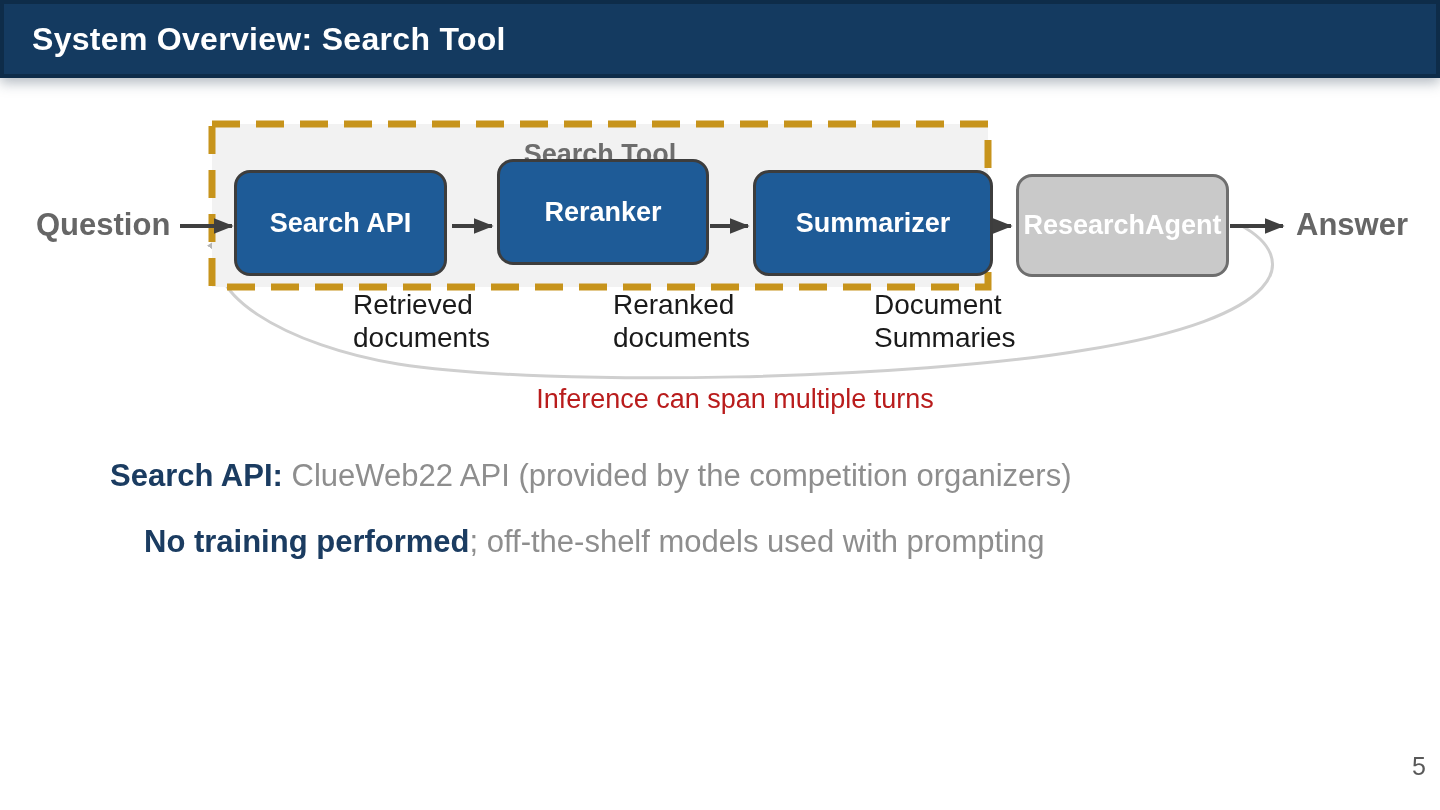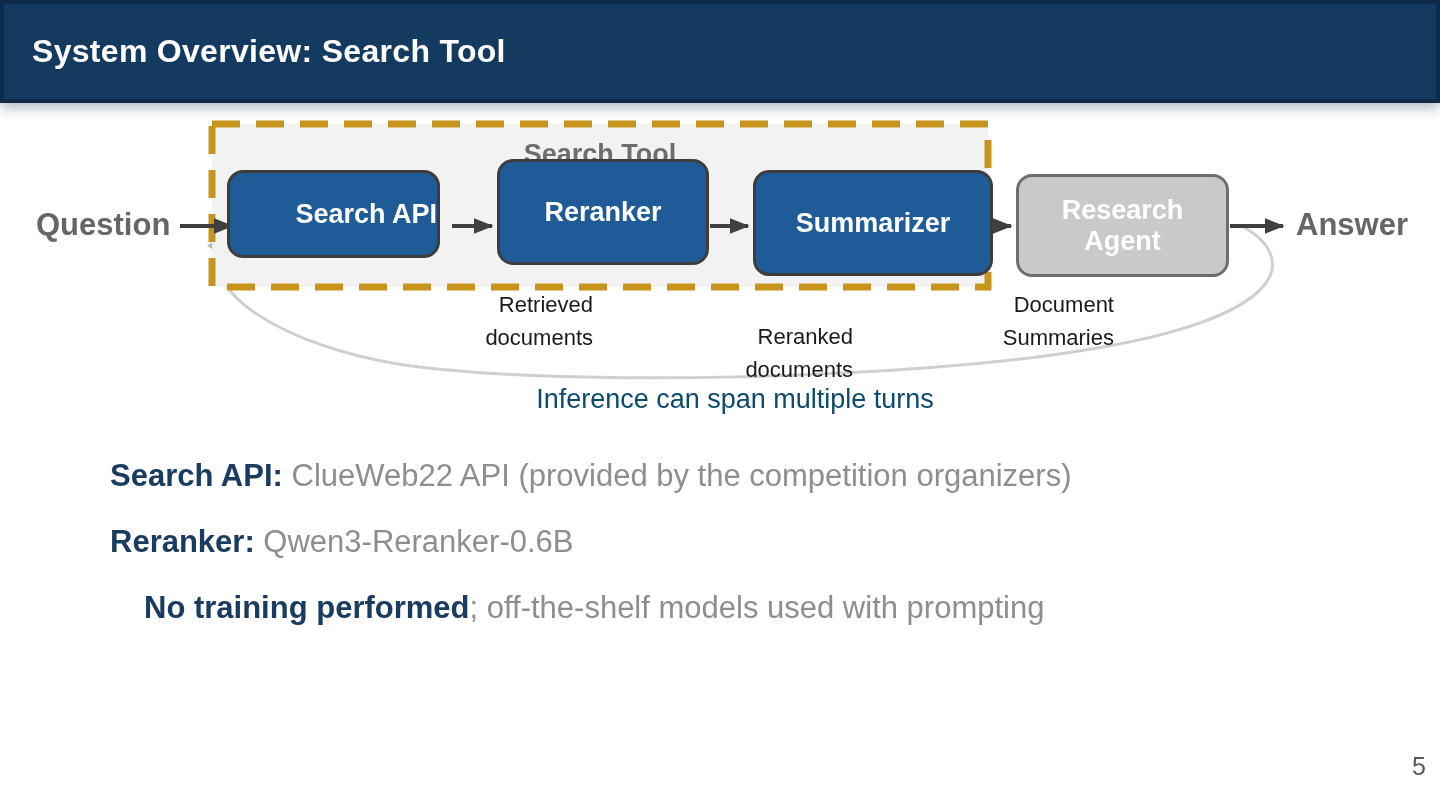--- a/index.html
+++ b/index.html
@@ -2,53 +2,53 @@
 <html><head>
 <meta charset="utf-8">
 <style>
   html,body{margin:0;padding:0;background:#ffffff;}
   .slide{
     position:relative;width:1440px;height:810px;background:#ffffff;
     font-family:"Liberation Sans",sans-serif;overflow:hidden;
   }
   
   .header{
-    position:absolute;left:0;top:0;width:1440px;height:103px;
+    position:absolute;left:0;top:0;width:1440px;height:78px;
     background:#143A60;border:4px solid #0E2C49;box-sizing:border-box;
     display:flex;align-items:center;
     box-shadow:0 5px 12px rgba(40,60,80,.35);
   }
   .header .title{
     color:#ffffff;font-size:32px;font-weight:700;padding-left:28px;
     letter-spacing:.3px;
   }
   
   .diagram-svg{position:absolute;left:0;top:0;z-index:1;}
   .node{
     position:absolute;z-index:2;display:flex;align-items:center;justify-content:center;
     background:#1E5B97;border:3px solid #3D3D3D;border-radius:16px;
     color:#ffffff;font-weight:700;font-size:27px;box-sizing:border-box;text-align:center;
   }
   .node.agent{
-    background:#C9C9C9;border-color:#6E6E6E;flex-direction:column;line-height:1.12;
+    background:#C9C9C9;border-color:#6E6E6E;flex-direction:row;line-height:1.12;
   }
   .search-tool-label{
     position:absolute;z-index:2;left:212px;top:130px;width:776px;text-align:center;
     color:#6D6D6D;font-weight:700;font-size:27px;margin-top:9px;
   }
   .io-label{
     position:absolute;z-index:2;color:#666666;font-weight:700;font-size:31px;
   }
   .edge-label{
-    position:absolute;z-index:2;width:240px;top:288px;text-align:right;
-    color:#1A1A1A;font-size:22px;line-height:33px;white-space:pre-line;
+    position:absolute;z-index:2;width:240px;top:288px;text-align:left;
+    color:#1A1A1A;font-size:28px;line-height:33px;white-space:pre-line;
   }
   .loop-caption{
     position:absolute;z-index:2;left:420px;top:384px;width:630px;text-align:center;
-    color:#0c4a6e;font-size:27px;
+    color:#b91c1c;font-size:27px;
   }
   
   .bullets{position:absolute;z-index:2;left:90px;top:454px;width:1320px;margin-left:20px;}
   .bullets p{margin:0 0 22px 0;font-size:31px;line-height:44px;color:#8E8E8E;}
   .bullets p.indent{padding-left:34px;}
   .bullets .lead{color:#1B3C61;font-weight:700;}
   .bullets .rest{color:#8E8E8E;font-weight:400;}
   
   .page-number{
     position:absolute;z-index:2;left:1390px;top:752px;width:36px;text-align:right;
@@ -85,49 +85,48 @@
     <line x1="452" y1="226" x2="492" y2="226" stroke="#3F3F3F" stroke-width="4" marker-end="url(#mDark)"></line>
     <line x1="710" y1="226" x2="748" y2="226" stroke="#3F3F3F" stroke-width="4" marker-end="url(#mDark)"></line>
     <line x1="966" y1="226" x2="1011" y2="226" stroke="#3F3F3F" stroke-width="4" marker-end="url(#mDark)"></line>
     <line x1="1230" y1="226" x2="1283" y2="226" stroke="#3F3F3F" stroke-width="4" marker-end="url(#mDark)"></line>
   </svg>
 
   <div class="search-tool-label">Search Tool</div>
 
   <div class="io-label" style="left:36px;top:207px;">Question</div>
 
-  <div class="node" style="left:227px;top:170px;width:213px;height:88px;justify-content:flex-end;">
+  <div class="node" style="left:234px;top:170px;width:213px;height:106px;">
     <span>Search API</span>
   </div>
 
   <div class="node" style="left:497px;top:159px;width:212px;height:106px;">
     <span>Reranker</span>
   </div>
 
   <div class="node" style="left:753px;top:170px;width:240px;height:106px;">
     <span>Summarizer</span>
   </div>
 
   <div class="node agent" style="left:1016px;top:174px;width:213px;height:103px;">
     <span>Research</span>
     <span>Agent</span>
   </div>
 
   <div class="io-label" style="left:1296px;top:207px;">Answer</div>
 
   <div class="edge-label" style="left:353px;">Retrieved
 documents</div>
-  <div class="edge-label" style="left:613px;margin-top:32px;">Reranked
+  <div class="edge-label" style="left:613px;">Reranked
 documents</div>
   <div class="edge-label" style="left:874px;">Document
 Summaries</div>
 
   <div class="loop-caption">Inference can span multiple turns</div>
 
   <div class="bullets">
     <p><span class="lead">Search API:</span><span class="rest"> ClueWeb22 API (provided by the competition organizers)</span></p>
-    <p><span class="lead">Reranker:</span><span class="rest"> Qwen3-Reranker-0.6B</span></p>
     <p class="indent"><span class="lead">No training performed</span><span class="rest">; off-the-shelf models used with prompting</span></p>
   </div>
 
   <div class="page-number">5</div>
 
 </div>
 
 </body></html>

